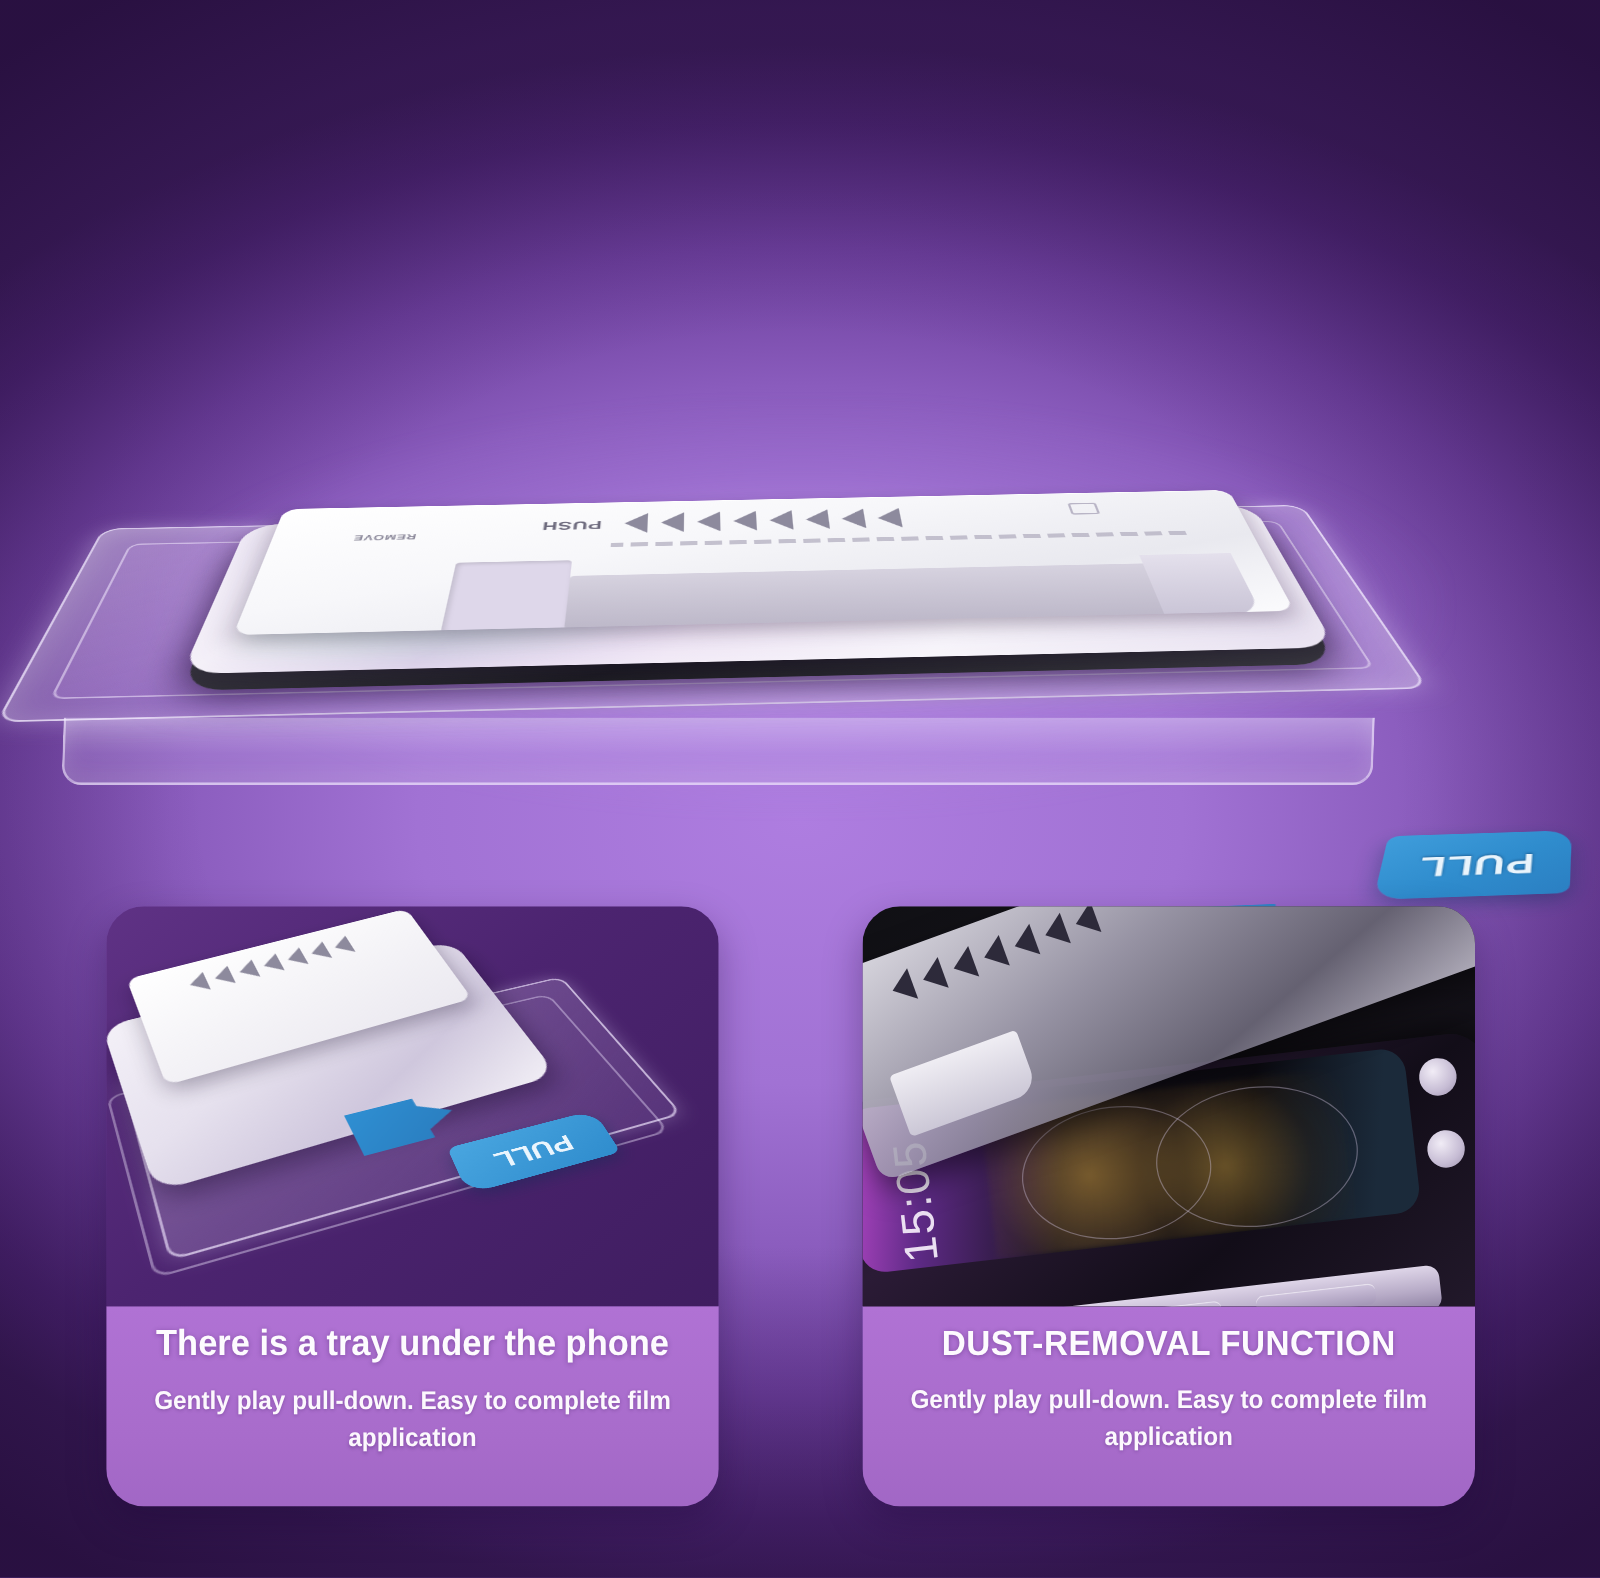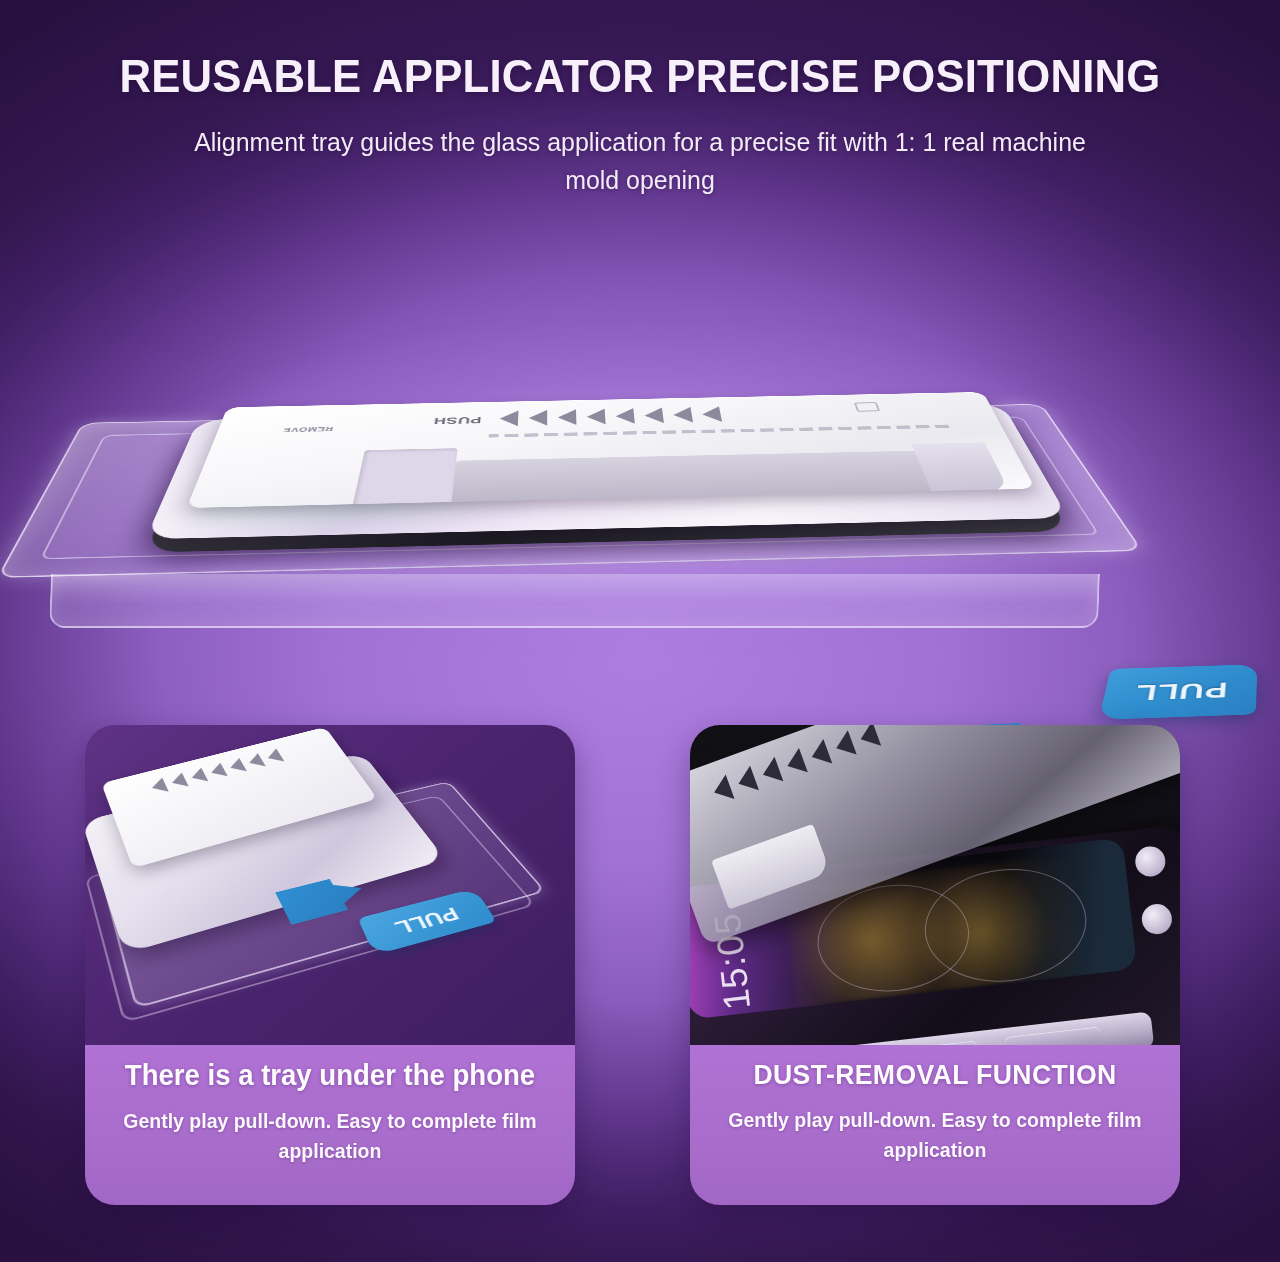--- a/index.html
+++ b/index.html
@@ -211,24 +211,20 @@
     border-left:17px solid #2d2a3a;}
   .rc-appcut{position:absolute;left:34px;bottom:26px;width:108px;height:52px;
     background:linear-gradient(180deg,#efedf3,#cbc7d6);border-radius:4px 4px 18px 4px;}
 </style>
 </head>
 <body>
 
 <div class="page">
   <div class="vig"></div>
 
-  <div class="header">
-    <div class="title">REUSABLE APPLICATOR PRECISE POSITIONING</div>
-    <div class="subtitle">Alignment tray guides the glass application for a precise fit with 1: 1 real machine mold opening</div>
-  </div>
 
   <div class="hero">
     <div class="hero-glow"></div>
 
     <div class="tray-wall"></div>
 
     <div class="tray">
       <div class="tray-base"></div>
       <div class="tray-inner"></div>
     </div>

